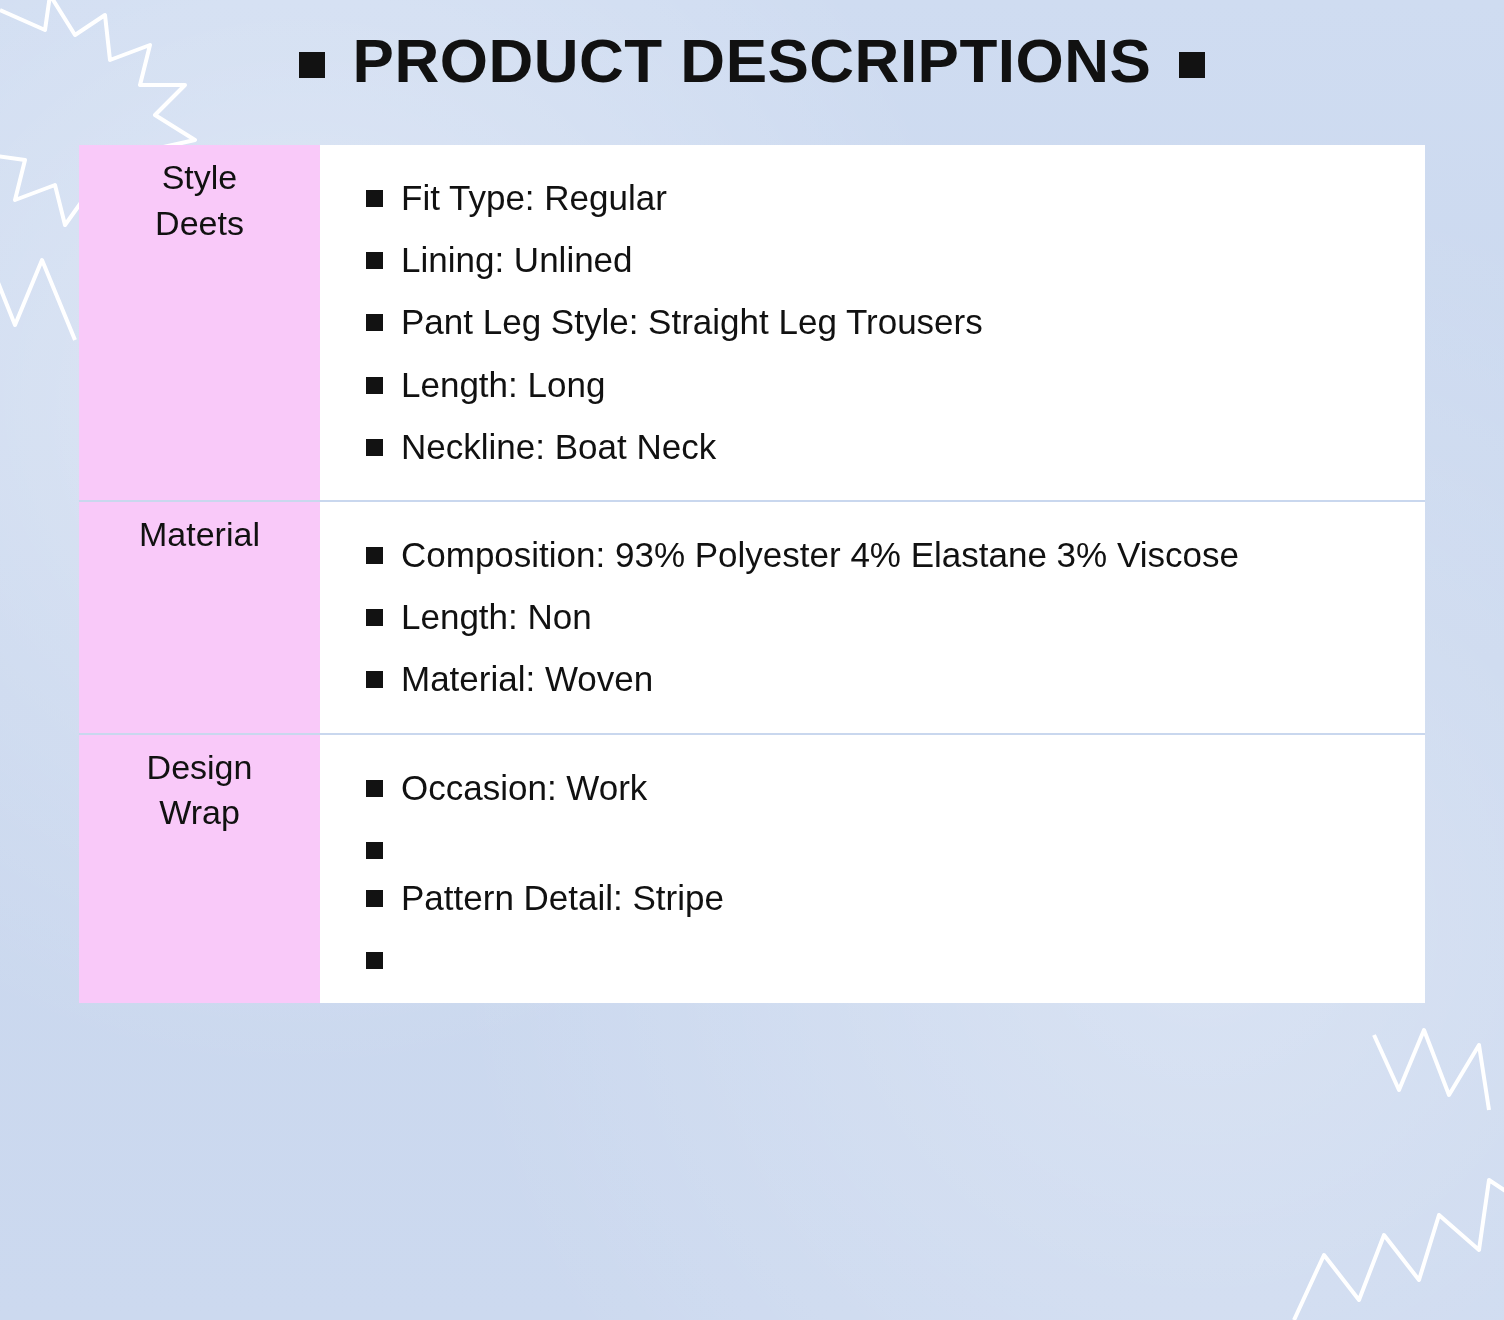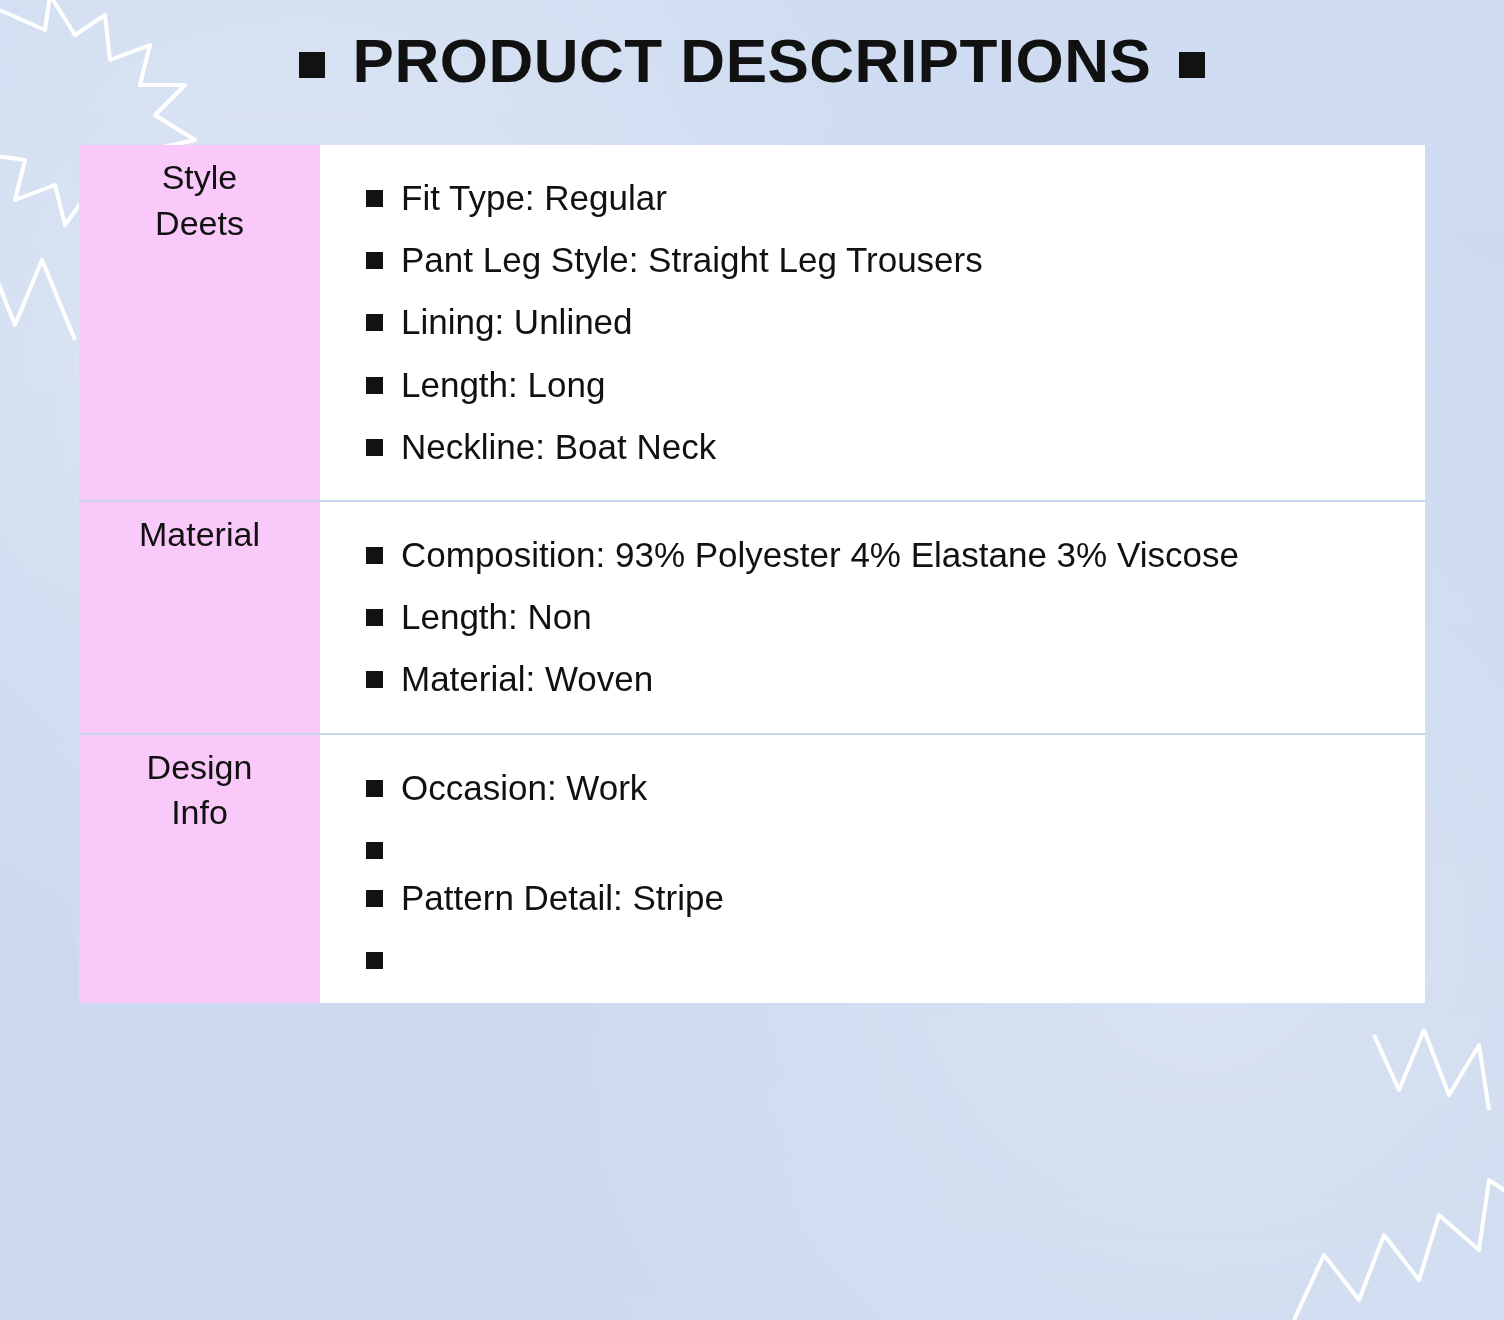--- a/index.html
+++ b/index.html
@@ -165,25 +165,25 @@
           <span>Deets</span>
         </span>
       </div>
       <div class="items-cell">
         <div class="bullet-item">
           <span class="sq"></span>
           <span class="txt">Fit Type: Regular</span>
         </div>
         <div class="bullet-item">
           <span class="sq"></span>
+          <span class="txt">Lining: Unlined</span>
+        </div>
+        <div class="bullet-item">
+          <span class="sq"></span>
           <span class="txt">Pant Leg Style: Straight Leg Trousers</span>
-        </div>
-        <div class="bullet-item">
-          <span class="sq"></span>
-          <span class="txt">Lining: Unlined</span>
         </div>
         <div class="bullet-item">
           <span class="sq"></span>
           <span class="txt">Length: Long</span>
         </div>
         <div class="bullet-item">
           <span class="sq"></span>
           <span class="txt">Neckline: Boat Neck</span>
         </div>
       </div>
@@ -206,21 +206,21 @@
           <span class="sq"></span>
           <span class="txt">Material: Woven</span>
         </div>
       </div>
     </div>
 
     <div class="row row-design">
       <div class="cat-cell">
         <span>
           <span>Design</span><br>
-          <span>Info</span>
+          <span>Wrap</span>
         </span>
       </div>
       <div class="items-cell">
         <div class="bullet-item">
           <span class="sq"></span>
           <span class="txt">Occasion: Work</span>
         </div>
         <div class="bullet-item">
           <span class="sq"></span>
         </div>

